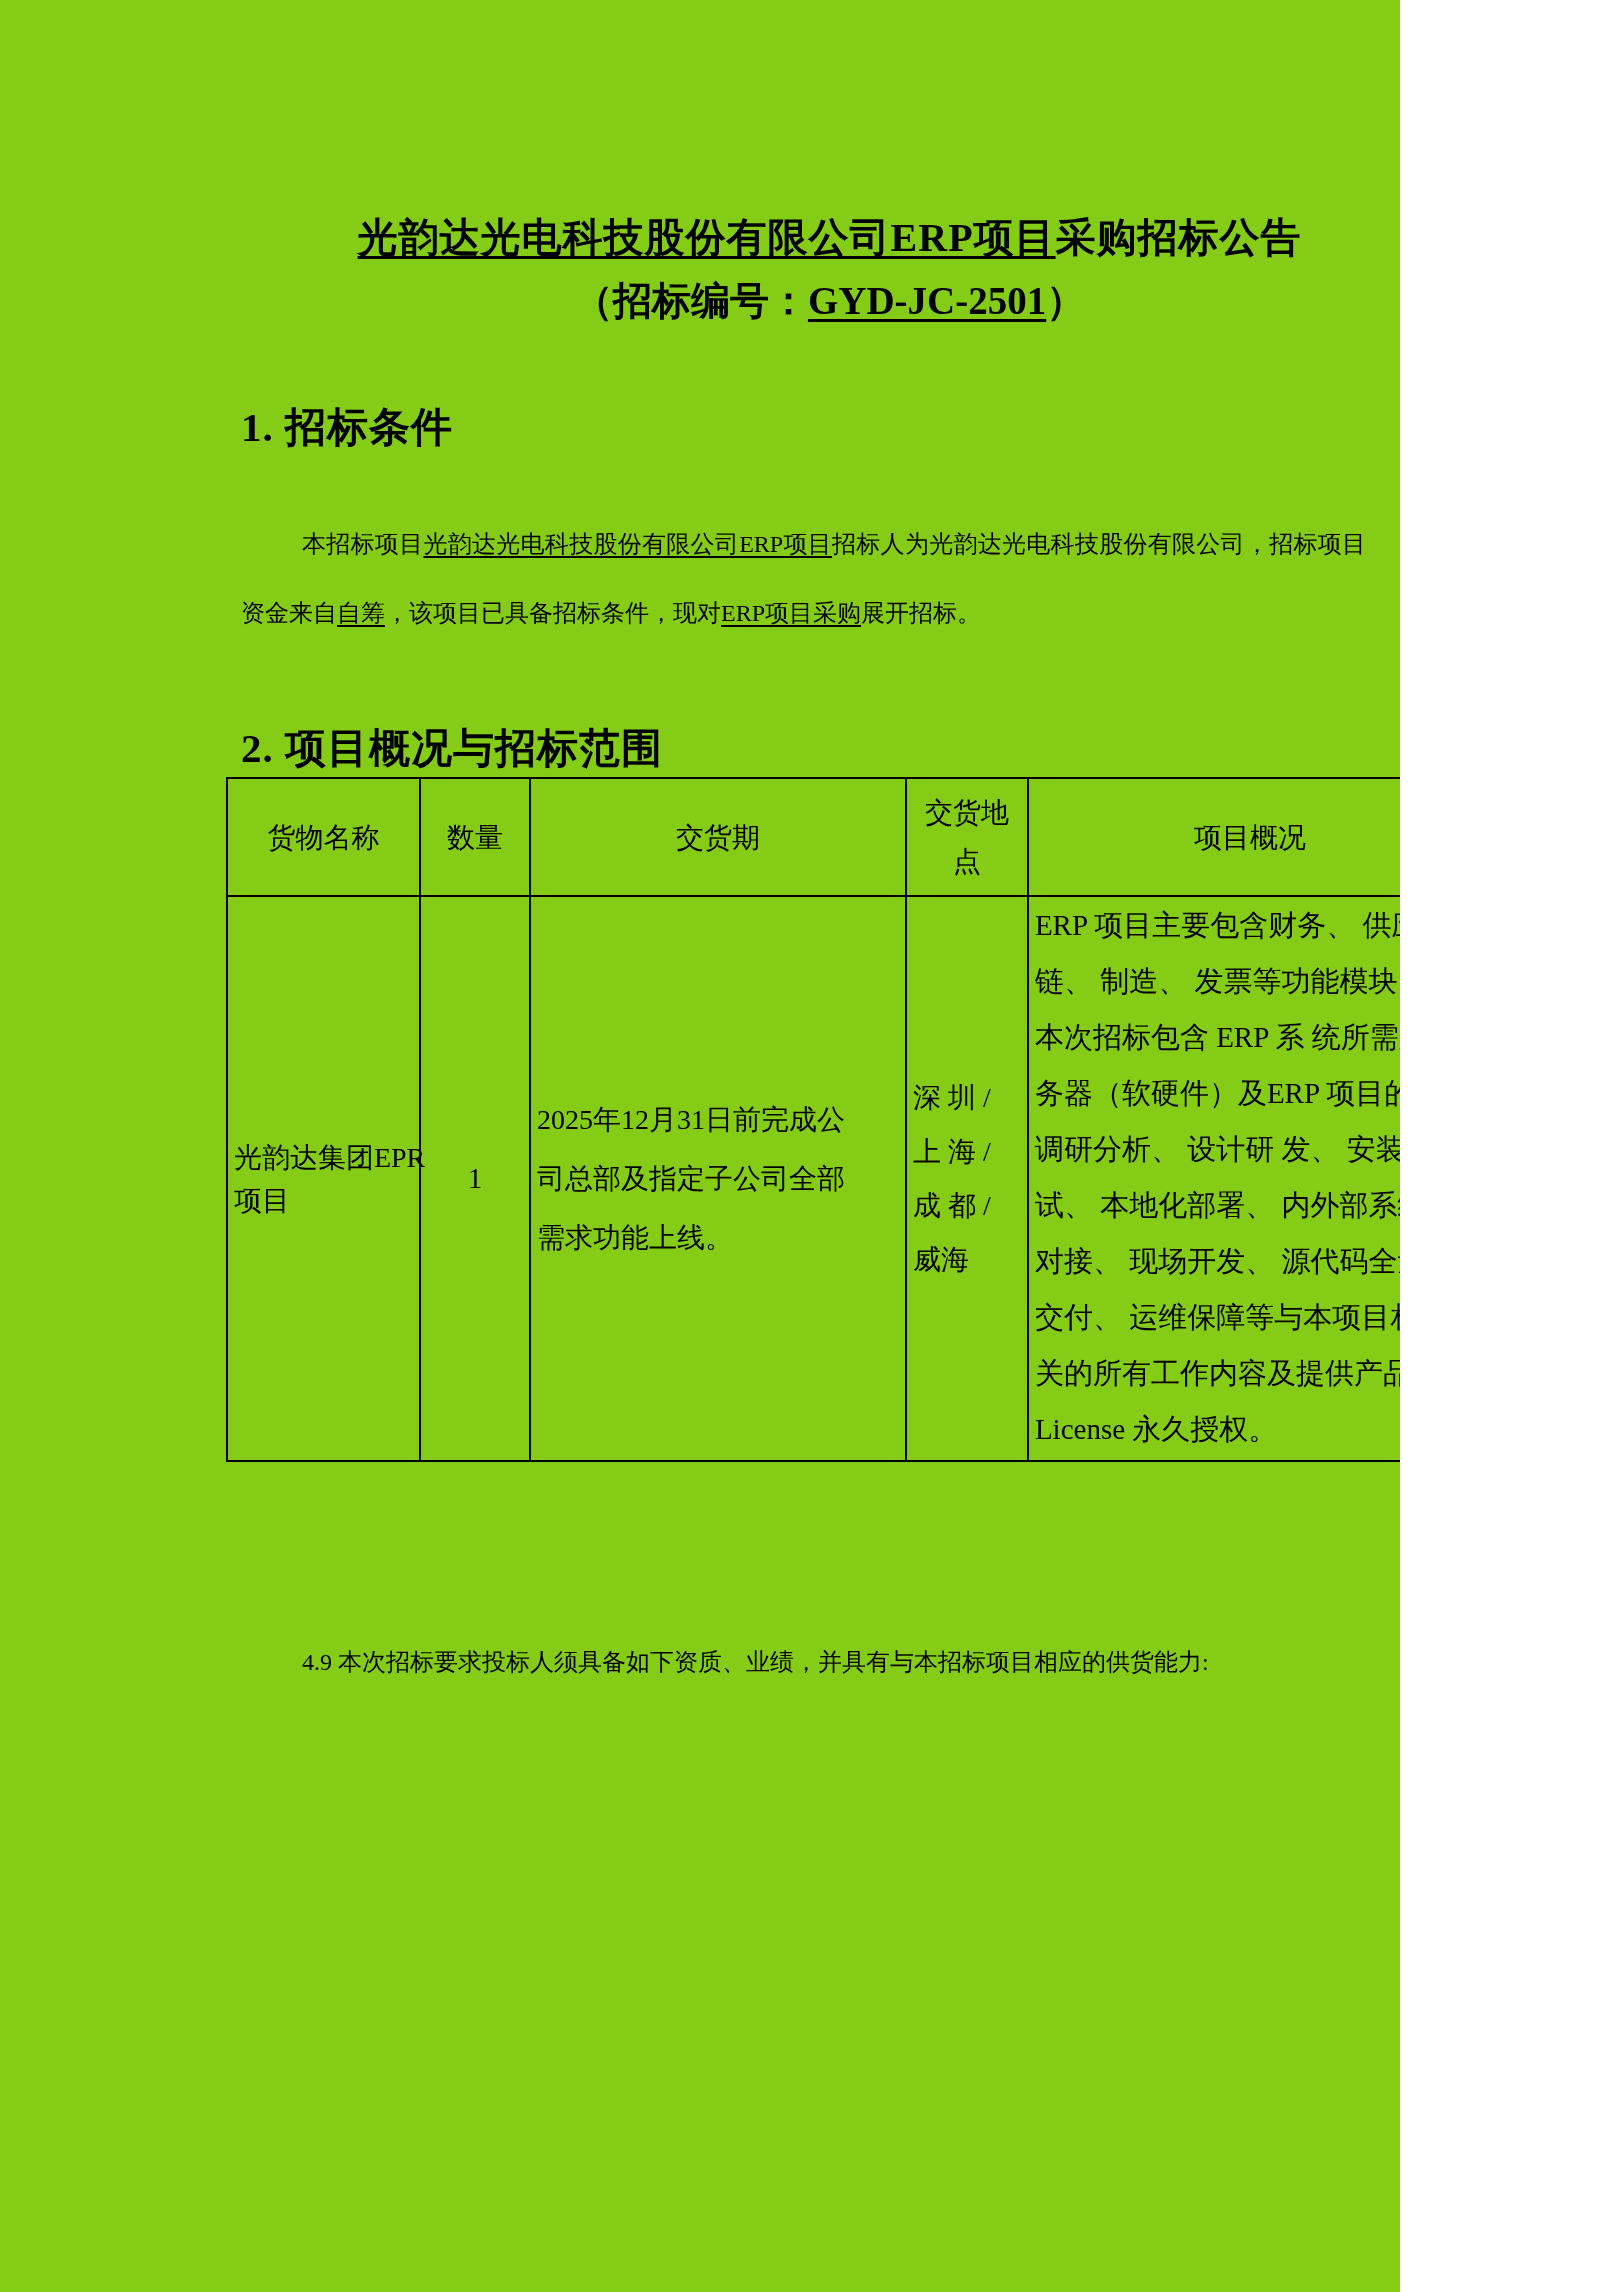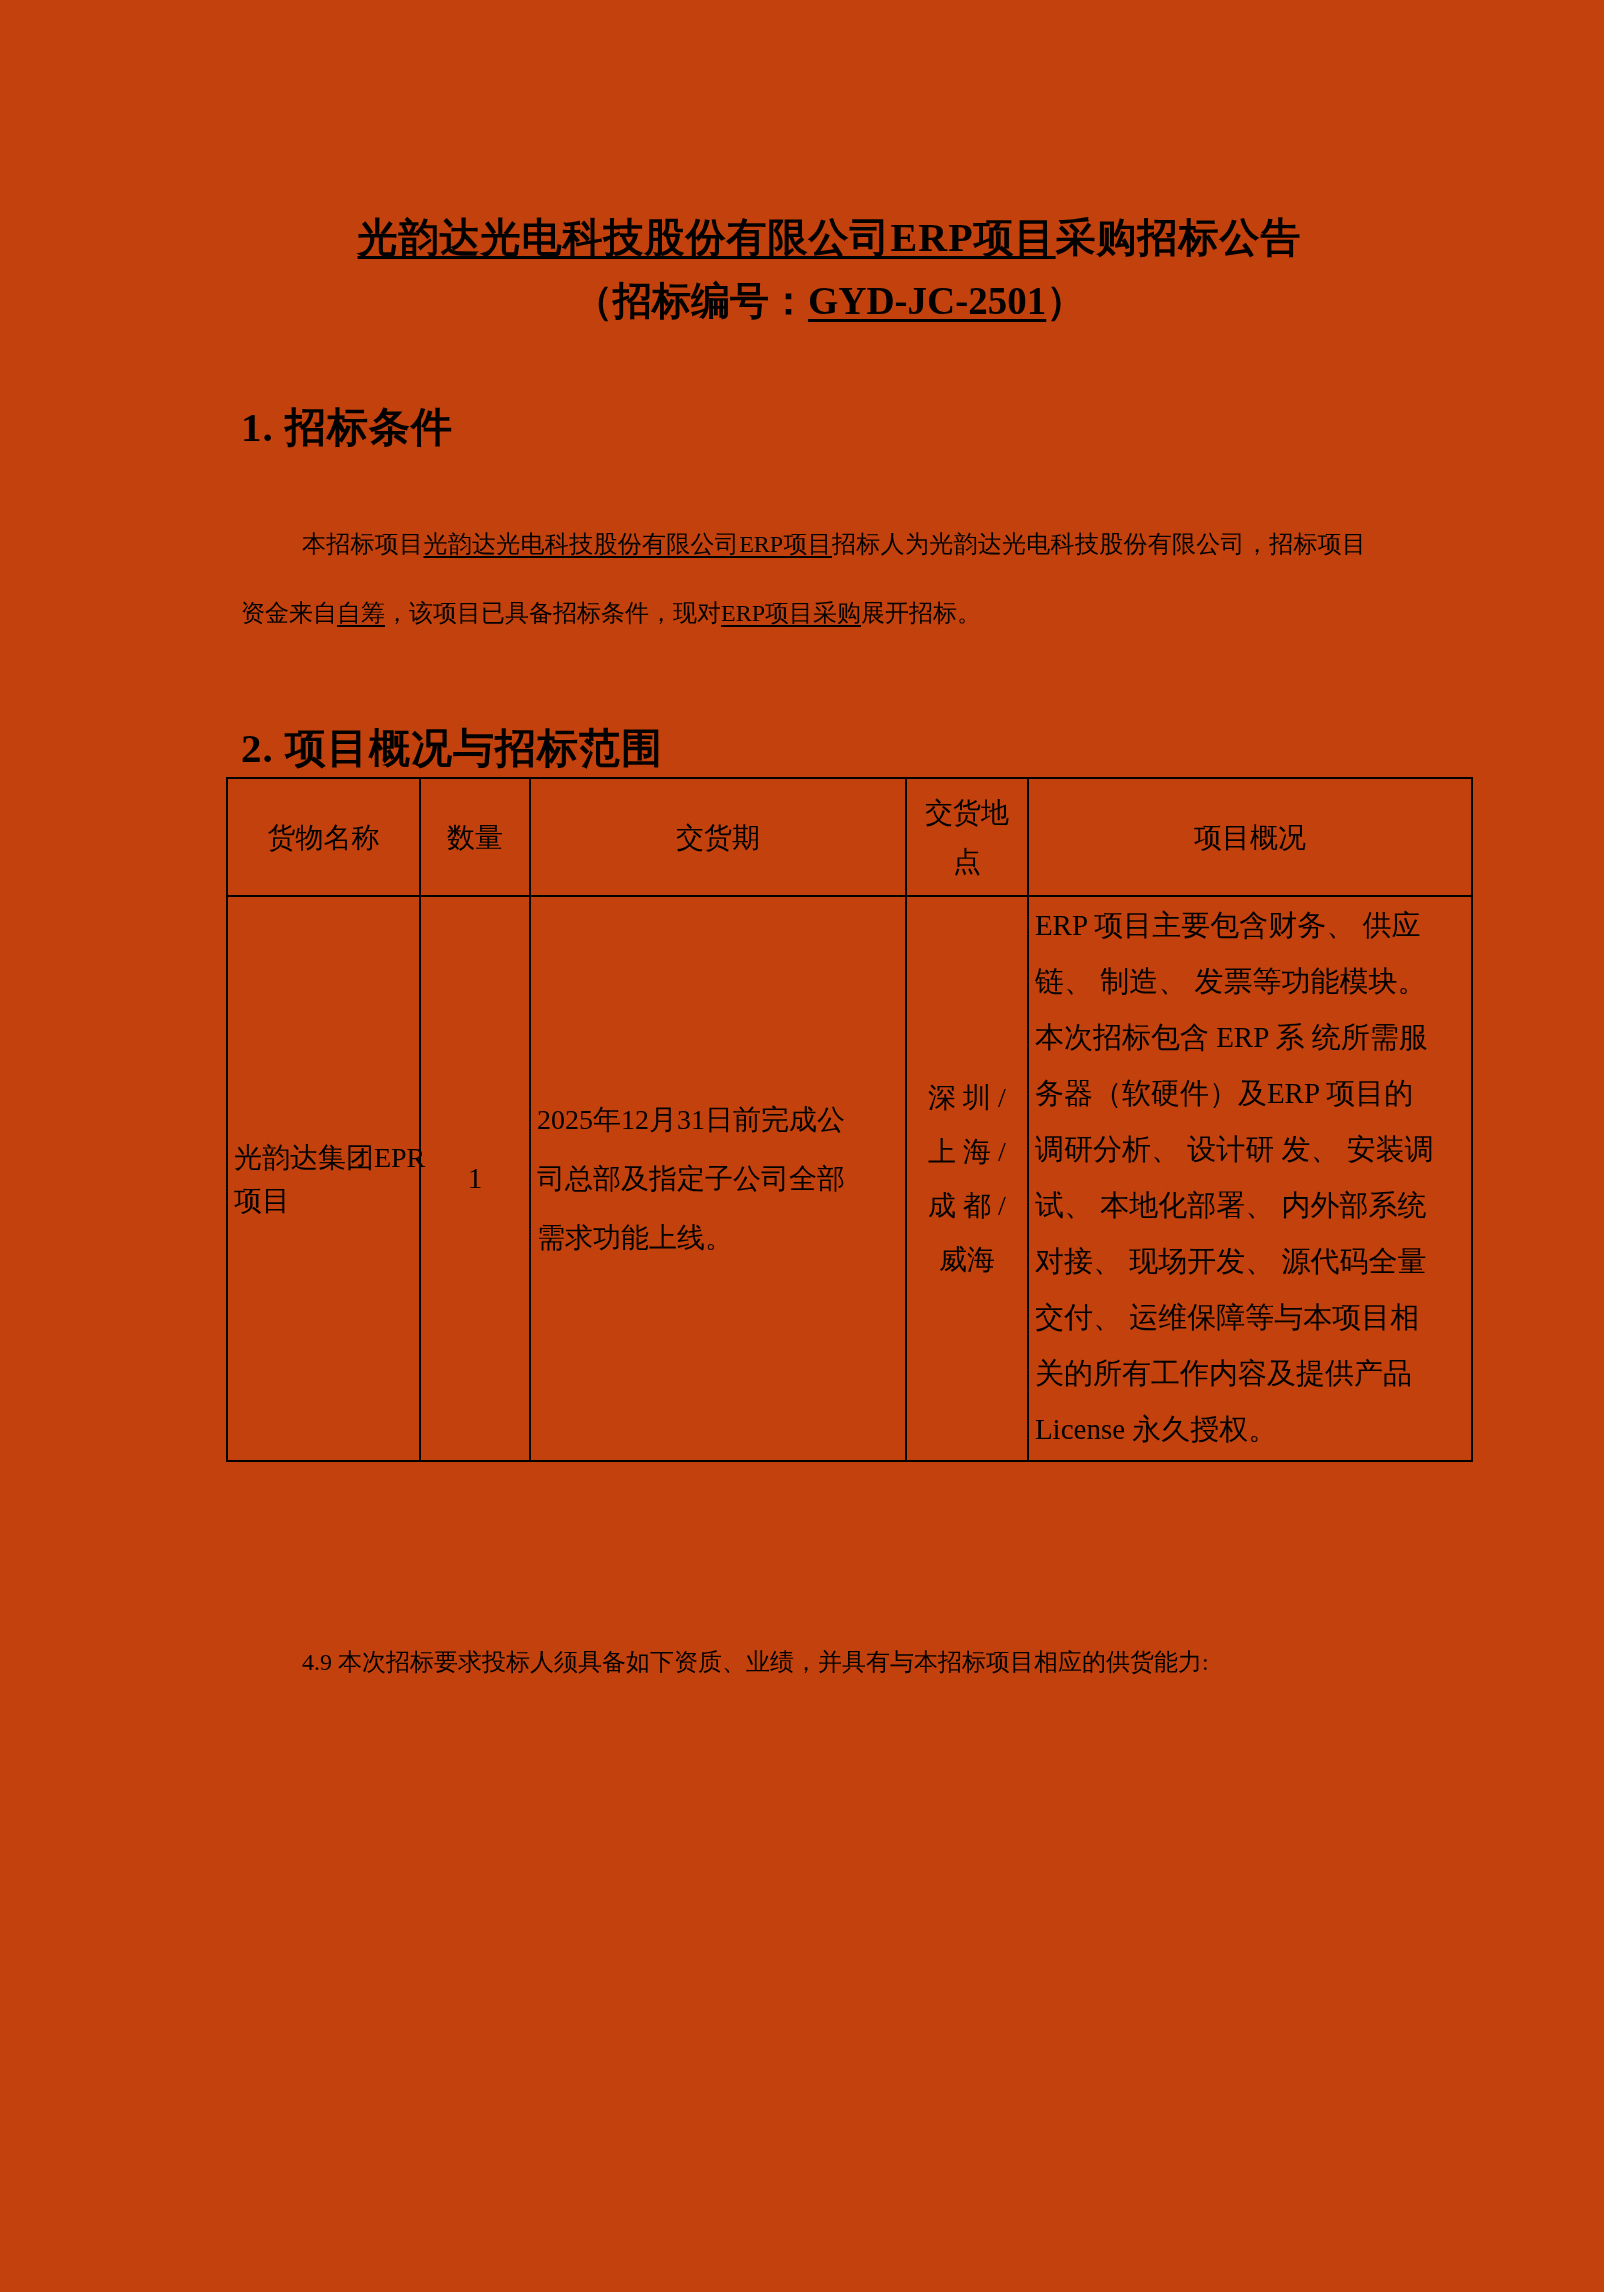--- a/index.html
+++ b/index.html
@@ -1,21 +1,21 @@
 <!DOCTYPE html>
 <html><head>
 <meta charset="utf-8">
 <style>
   * { box-sizing: border-box; }
   html, body { margin: 0; padding: 0; background: #ffffff; }
   .page {
     position: relative;
-    width: 1604px;
+    width: 1400px;
     height: 2293px;
-    background: #c2410c;
+    background: #84cc16;
     color: #000000;
     font-family: "Liberation Serif", "DejaVu Serif", serif;
     overflow: hidden;
   }
   .title-line1 {
     position: absolute;
     top: 210px; left: 19.6px; width: 1620px;
     text-align: center;
     font-size: 40px; font-weight: bold;
     letter-spacing: 1px;
@@ -78,21 +78,21 @@
   }
   td.cell-qty { text-align: center; font-size: 29px; }
   td.cell-delivery {
     text-align: left;
     white-space: pre-line;
     word-break: keep-all;
     line-height: 59px;
     padding-left: 11.8px; padding-right: 7.8px;
   }
   td.cell-place {
-    text-align: center;
+    text-align: left;
     white-space: pre-line;
     word-break: keep-all;
     line-height: 54px;
     padding-left: 11.8px; padding-right: 3.9px;
   }
   td.cell-overview {
     font-family: Liberation Serif, serif;
     vertical-align: top;
     white-space: pre-line;
     word-break: keep-all;

